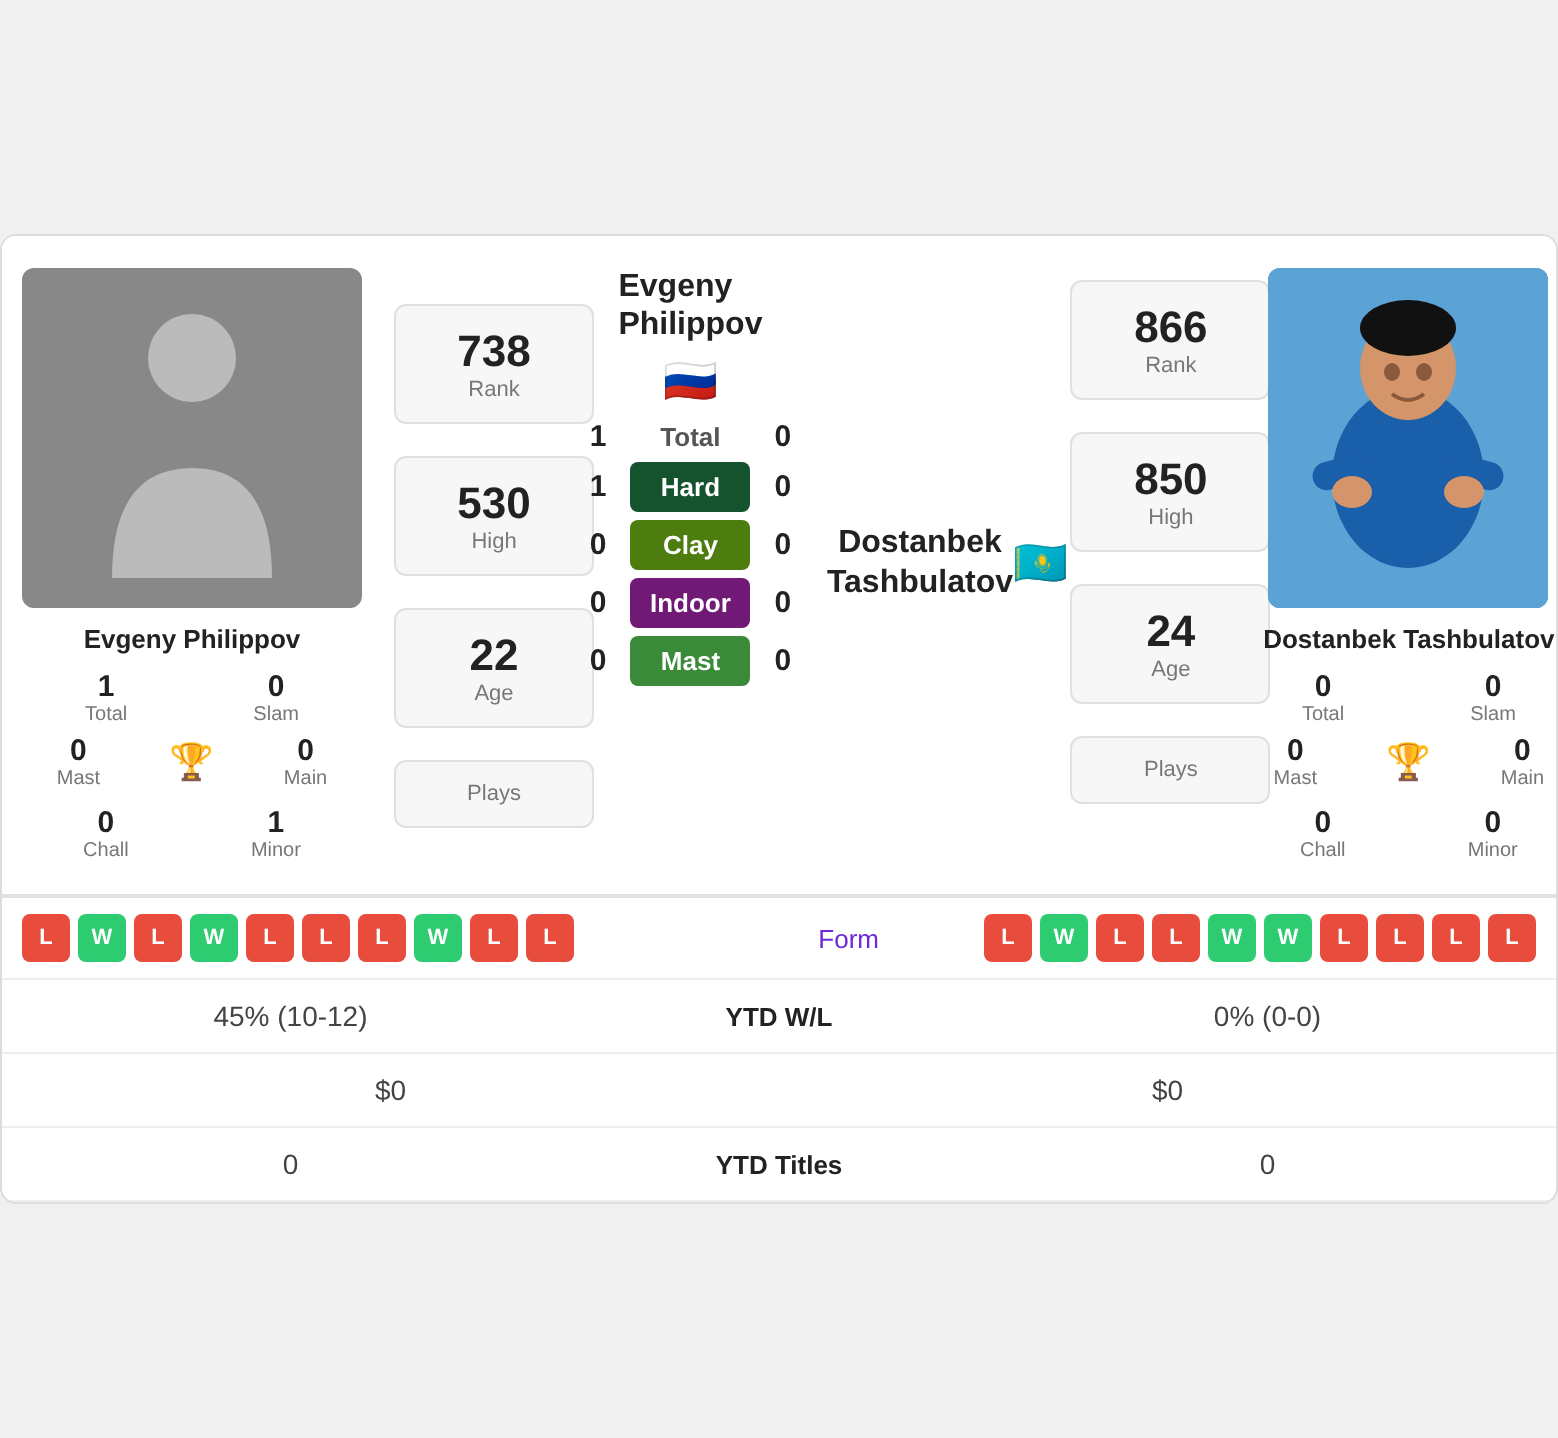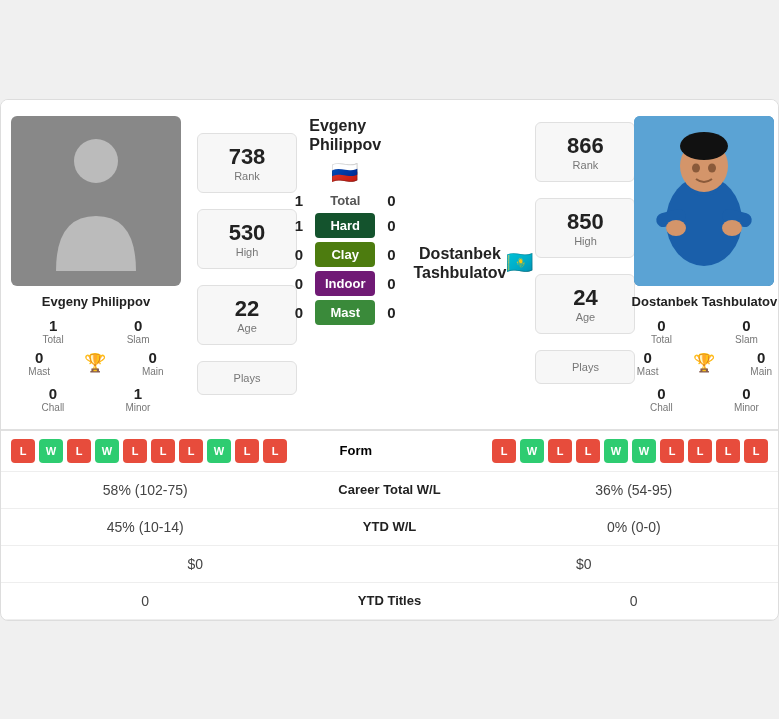--- a/index.html
+++ b/index.html
@@ -172,24 +172,24 @@
       background: #fff;
     }
     .form-badges {
       flex: 1;
       display: flex;
       gap: 4px;
       flex-wrap: wrap;
     }
     .form-label {
       width: 100px;
-      text-align: left;
+      text-align: right;
       font-size: 13px;
-      font-weight: 700;
-      color: #000000;
+      font-weight: 400;
+      color: #6d28d9;
     }
     .badge {
       width: 24px;
       height: 24px;
       border-radius: 4px;
       display: flex;
       align-items: center;
       justify-content: center;
       font-size: 11px;
       font-weight: 700;
@@ -453,28 +453,23 @@
           <div class="badge badge-l">L</div>
           <div class="badge badge-w">W</div>
           <div class="badge badge-w">W</div>
           <div class="badge badge-l">L</div>
           <div class="badge badge-l">L</div>
           <div class="badge badge-l">L</div>
           <div class="badge badge-l">L</div>
         </div>
     </div>
 
+
     <div class="stats-table-row">
-      <div class="stats-table-left">58% (102-75)</div>
-      <div class="stats-table-center">Career Total W/L</div>
-      <div class="stats-table-right">36% (54-95)</div>
-    </div>
-
-    <div class="stats-table-row">
-      <div class="stats-table-left">45% (10-14)</div>
+      <div class="stats-table-left">45% (10-12)</div>
       <div class="stats-table-center">YTD W/L</div>
       <div class="stats-table-right">0% (0-0)</div>
     </div>
 
     <div class="stats-table-row">
       <div class="stats-table-left">$0</div>
       <div class="stats-table-right">$0</div>
     </div>
 
     <div class="stats-table-row" style="border-bottom:1px solid #eee;">

